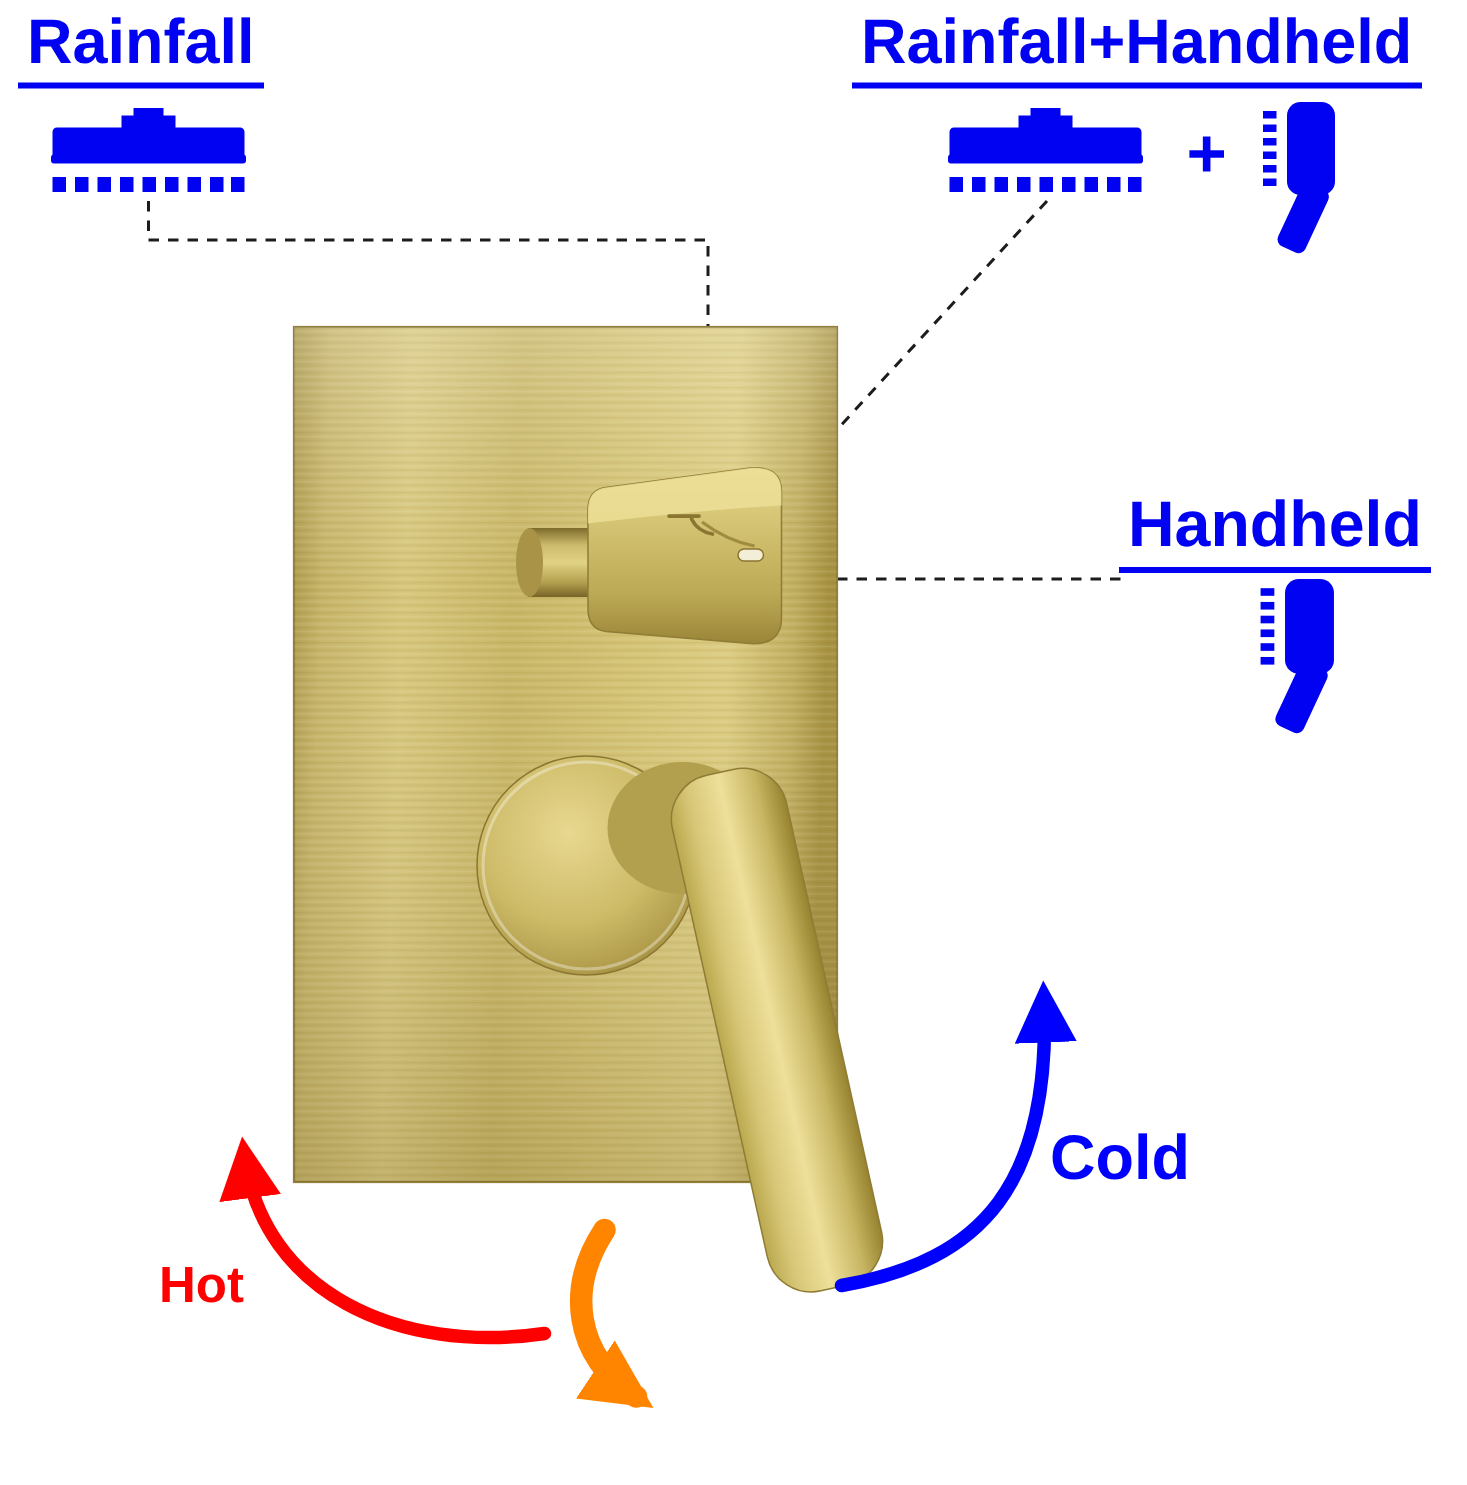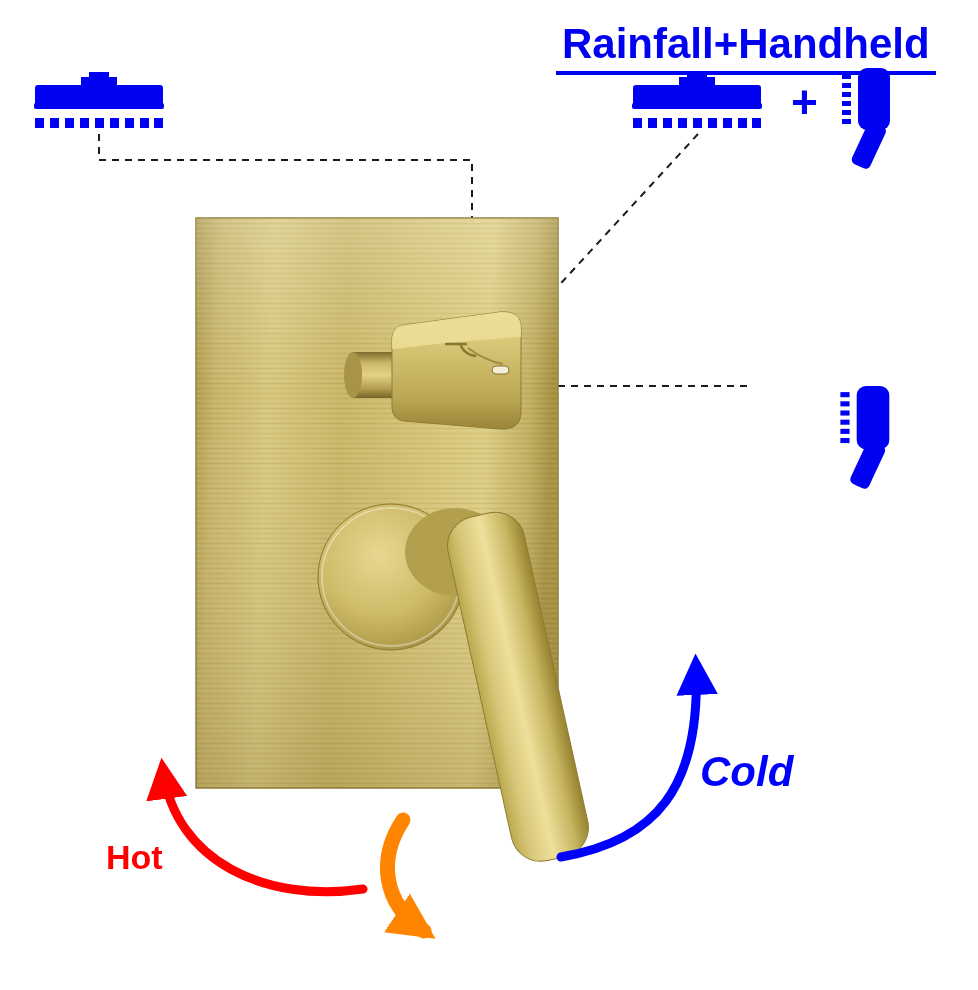--- a/index.html
+++ b/index.html
@@ -9,24 +9,24 @@
     background:#ffffff; overflow:hidden;
   }
   svg.layer { position:absolute; left:0; top:0; }
   .lbl { position:absolute; font-weight:bold; white-space:nowrap; line-height:1.05; }
   .lbl.blue {
     color:var(--label-blue,#0202f2);
     border-bottom:4px solid var(--label-blue,#0202f2);
     padding:0 6px 5px 6px;
   }
   .lbl-rainfall       { left:12px;  top:6px;   font-size:42px; }
-  .lbl-combo          { left:556px; top:6px;   font-size:42px;margin-top:16px; }
+  .lbl-combo          { left:568px; top:6px;   font-size:42px; }
   .lbl-handheld       { left:746px; top:328px; font-size:43px; }
   .lbl-hot            { left:106px; top:840px; font-size:34px; color:var(--arrow-red,#ff0000); }
-  .lbl-cold           { left:700px; top:750px; font-size:42px; color:var(--arrow-blue,#0000ff);font-style:italic; }
+  .lbl-cold           { left:700px; top:750px; font-size:42px; color:var(--arrow-blue,#0000ff); }
   .lbl-open           { left:442px; top:908px; font-size:44px; color:var(--arrow-orange,#ff8400); }
   .lbl-plus           { left:791px; top:78px;  font-size:46px; color:var(--label-blue,#0202f2); font-weight:bold; }
   .icon { position:absolute; color:var(--label-blue,#0202f2); display:block; }
   .icon-rain-left     { left:34px;  top:72px;  width:130px; height:62px; }
   .icon-rain-combo    { left:632px; top:72px;  width:130px; height:62px; }
   .icon-hand-combo    { left:842px; top:68px;  width:64px;  height:104px; }
   .icon-hand-mid      { left:840px; top:386px; width:66px;  height:106px; }
 </style>
 </head>
 <body>
@@ -122,21 +122,23 @@
       <rect x="479" y="511" width="78" height="352" rx="30" transform="rotate(-12.5 517 687)" fill="url(#leverGrad)" stroke="#8f7c35" stroke-width="1"></rect>
     </g>
 
     <g fill="none" stroke-linecap="round">
       <path d="M363 889 C266 903 175 862 163 770" stroke="#ff0000" stroke-width="9" marker-end="url(#headRed)"></path>
       <path d="M561 857 C655 841 701 789 696 666" stroke="#0000ff" stroke-width="9" marker-end="url(#headBlue)"></path>
       <path d="M403 820 C378 858 382 903 424 931" stroke="#ff8400" stroke-width="15" marker-end="url(#headOrange)"></path>
     </g>
   </svg>
 
+  <div class="lbl blue lbl-rainfall">Rainfall</div>
   <div class="lbl blue lbl-combo">Rainfall+Handheld</div>
+  <div class="lbl blue lbl-handheld">Handheld</div>
   <div class="lbl lbl-plus">+</div>
   <div class="lbl lbl-hot">Hot</div>
   <div class="lbl lbl-cold">Cold</div>
 
   <svg class="icon icon-rain-left" viewBox="0 0 130 62">
     <g fill="currentColor">
       <rect x="55" y="0" width="20" height="6"></rect>
       <rect x="47" y="5" width="36" height="9"></rect>
       <rect x="1" y="13" width="128" height="21" rx="3"></rect>
       <rect x="0" y="31" width="130" height="6" rx="2"></rect>

